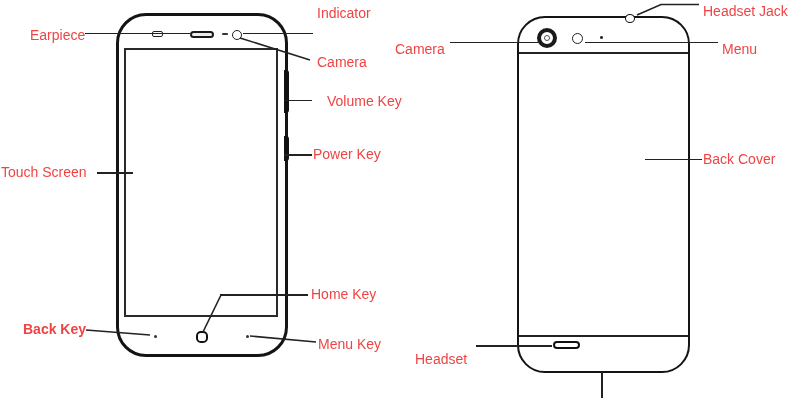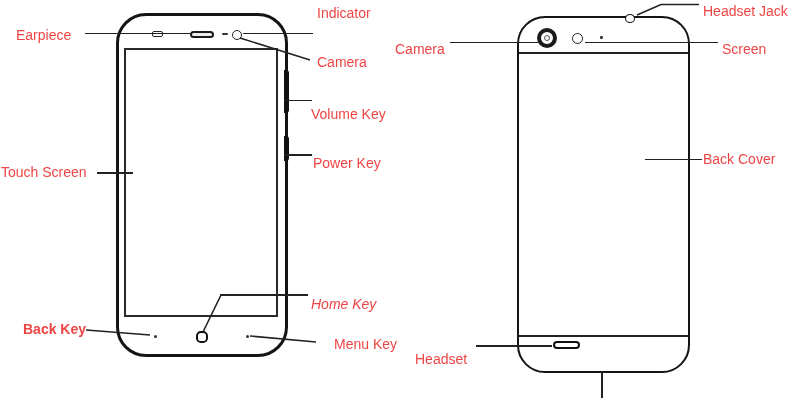--- a/index.html
+++ b/index.html
@@ -142,29 +142,29 @@
   <div class="vline" style="left:601px; top:372px;   height:26px;"></div>
 
   <svg id="pointer-overlay">
     <line x1="240" y1="38" x2="310" y2="60"></line>
     <line x1="221" y1="295" x2="203" y2="332"></line>
     <polyline points="637,15 661,4.5 699,4.5"></polyline>
     <line x1="86" y1="330" x2="150" y2="335"></line>
     <line x1="250" y1="336" x2="316" y2="342"></line>
   </svg>
 
-  <div class="lbl" style="left:16px;  top:28px;">Earpiece</div>
+  <div class="lbl" style="left:30px;  top:28px;">Earpiece</div>
   <div class="lbl" style="left:317px; top:6px;">Indicator</div>
   <div class="lbl" style="left:317px; top:55px;">Camera</div>
-  <div class="lbl" style="left:311px; top:94px;margin-top:13px;">Volume Key</div>
-  <div class="lbl" style="left:313px; top:156px;">Power  Key</div>
+  <div class="lbl" style="left:327px; top:94px;">Volume Key</div>
+  <div class="lbl" style="left:313px; top:147px;">Power  Key</div>
   <div class="lbl" style="left:1px;   top:165px;">Touch Screen</div>
-  <div class="lbl" style="left:311px; top:297px;font-style:italic;">Home Key</div>
+  <div class="lbl" style="left:311px; top:287px;">Home Key</div>
   <div class="lbl" style="left:23px;  top:322px;font-weight:bold;">Back Key</div>
-  <div class="lbl" style="left:318px; top:337px;margin-left:16px;">Menu  Key</div>
+  <div class="lbl" style="left:318px; top:337px;">Menu  Key</div>
 
   <div class="lbl" style="left:703px; top:4px;">Headset Jack</div>
   <div class="lbl" style="left:395px; top:42px;">Camera</div>
-  <div class="lbl" style="left:722px; top:42px;">Screen</div>
+  <div class="lbl" style="left:722px; top:42px;">Menu</div>
   <div class="lbl" style="left:703px; top:152px;">Back Cover</div>
   <div class="lbl" style="left:415px; top:352px;">Headset</div>
 
 </div>
 
 </body></html>

